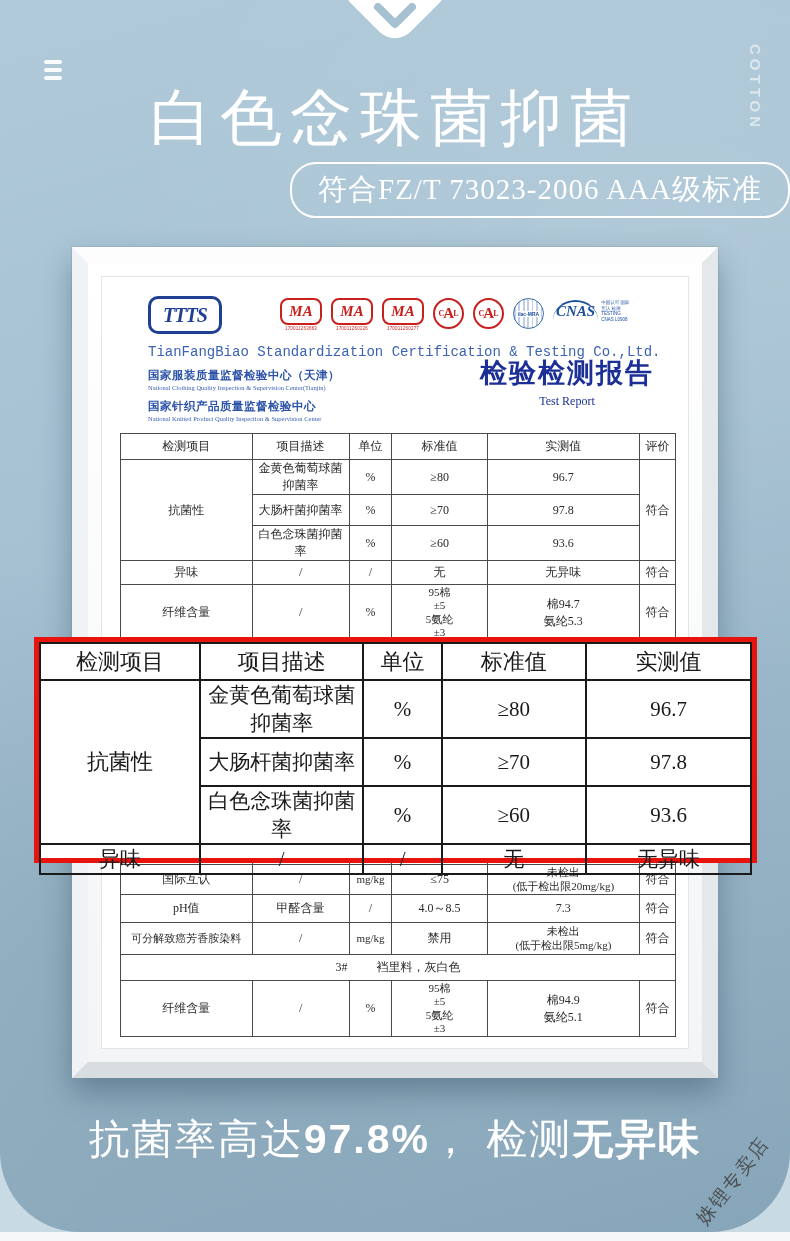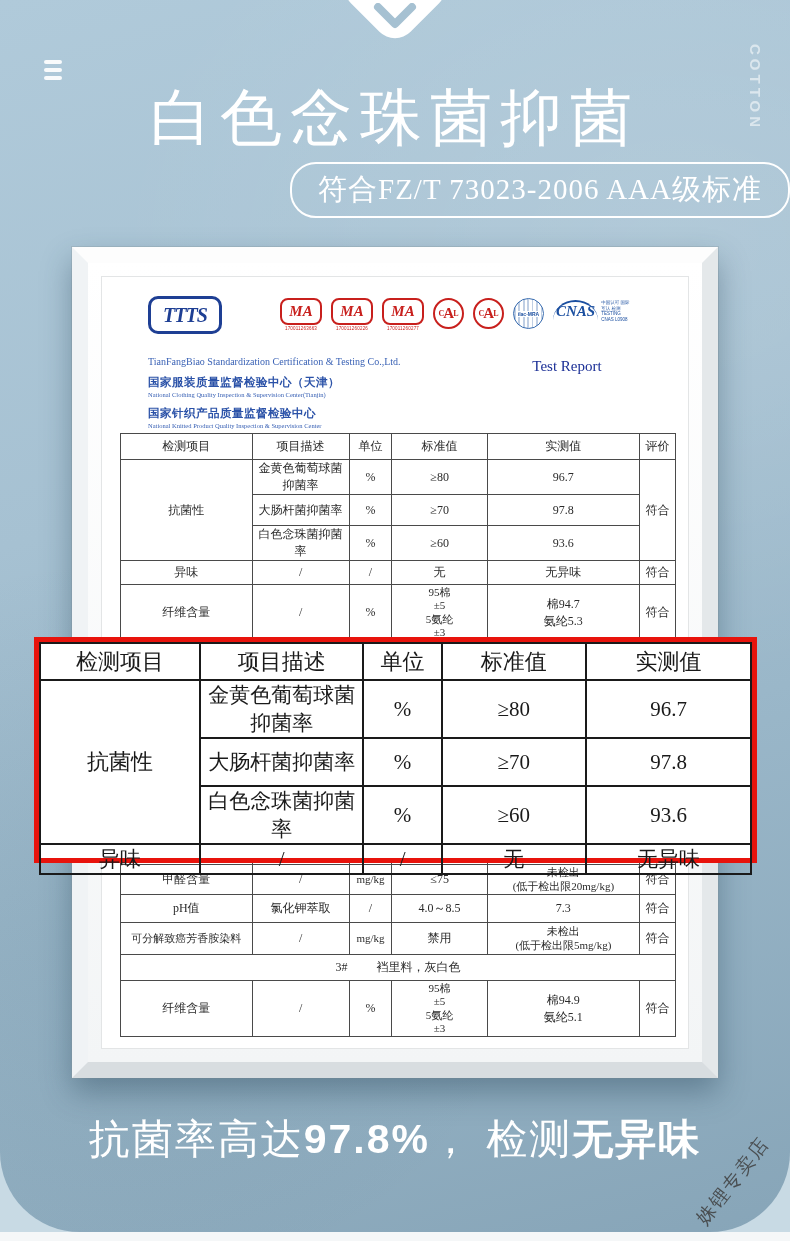--- a/index.html
+++ b/index.html
@@ -72,26 +72,26 @@
   .cal .a{font-size:15px;margin:0 -1px;}
   .ilac{width:31px;height:31px;border-radius:50%;box-sizing:border-box;border:1.5px solid #3a6db0;
     background:repeating-linear-gradient(90deg,rgba(45,95,165,.30) 0 1.5px,transparent 1.5px 4.5px);
     display:flex;align-items:center;justify-content:center;}
   .ilac span{background:#ffffff;color:#1b4fa0;font-size:5px;font-weight:700;padding:0 1px;font-family:"Liberation Sans",sans-serif;}
   .cnas{display:flex;gap:3px;margin-top:2px;}
   .cnas .word{color:#1b4fa0;font-weight:900;font-style:italic;font-size:15px;border-top:2.5px solid #1b4fa0;border-radius:50% 50% 0 0/90% 90% 0 0;padding:1px 3px 0 3px;}
   .cnas .side{color:#1b4fa0;font-size:4.5px;width:32px;line-height:1.25;font-family:"Liberation Sans",sans-serif;}
   .company{position:absolute;left:46px;top:64px;}
   .company .cn{color:#2b52a8;font-weight:700;font-size:17.5px;letter-spacing:1px;}
-  .company .en{color:#3a62b5;font-size:10px;margin-top:15px;}
+  .company .en{color:#3a62b5;font-size:14px;margin-top:3px;font-family:Liberation Mono, monospace;}
   .company .c1{color:#2b52a8;font-weight:700;font-size:11.5px;margin-top:8px;letter-spacing:.5px;}
   .company .e1{color:#3a62b5;font-size:6.5px;margin-top:1px;}
   .rpt-title{position:absolute;left:360px;top:78px;width:210px;text-align:center;color:#1b2f96;}
   .rpt-title .cn{font-size:27px;font-weight:700;letter-spacing:2px;}
-  .rpt-title .en{font-size:15px;margin-top:3px;font-weight:500;}
+  .rpt-title .en{font-size:12px;margin-top:3px;font-weight:500;}
   
   table.doc{position:absolute;left:18px;top:156px;width:556px;border-collapse:collapse;table-layout:fixed;}
   table.doc td,table.doc th{border:1px solid #4a4a4a;text-align:center;vertical-align:middle;
     font-weight:400;font-size:12px;padding:0 2px;color:#2b2b2b;}
   table.doc .small{font-size:11px;line-height:1.2;}
   .pre{white-space:pre-line;}
   .h27{height:26px}.h32{height:31px}.h25{height:24px}.h57{height:56px}
   .h31{height:30px}.h29{height:28px}.h33{height:32px}.hsp{height:224px}
   td.note-cell{text-align:left;padding-left:12px;font-size:12px;}
   td.note-cell .no{margin-right:26px;}
@@ -180,20 +180,21 @@
 
     <div class="company">
       <div class="en">TianFangBiao Standardization Certification &amp; Testing Co.,Ltd.</div>
       <div class="c1">国家服装质量监督检验中心（天津）</div>
       <div class="e1">National Clothing Quality Inspection &amp; Supervision Center(Tianjin)</div>
       <div class="c1">国家针织产品质量监督检验中心</div>
       <div class="e1">National Knitted Product Quality Inspection &amp; Supervision Center</div>
     </div>
 
     <div class="rpt-title">
+      <div class="cn">检验检测报告</div>
       <div class="en">Test Report</div>
     </div>
 
     <table class="doc">
       <colgroup>
         <col style="width:23.7%">
           <col style="width:17.5%">
           <col style="width:7.7%">
         <col style="width:17.2%">
           <col style="width:27.4%">
@@ -252,31 +253,31 @@
       </tr>
       <tr class="hsp">
         <td></td>
             <td></td>
             <td></td>
             <td></td>
             <td></td>
             <td></td>
       </tr>
       <tr class="h31">
-        <td>甲醛含量</td>
+        <td>国际互认</td>
             <td>/</td>
         <td class="small">mg/kg</td>
         <td>≤75</td>
         <td class="pre small">未检出
 (低于检出限20mg/kg)</td>
         <td>符合</td>
       </tr>
       <tr class="h29">
         <td>pH值</td>
-            <td>氯化钾萃取</td>
+            <td>甲醛含量</td>
         <td>/</td>
             <td>4.0～8.5</td>
         <td>7.3</td>
             <td>符合</td>
       </tr>
       <tr class="h33">
         <td class="small">可分解致癌芳香胺染料</td>
             <td>/</td>
         <td class="small">mg/kg</td>
         <td>禁用</td>

